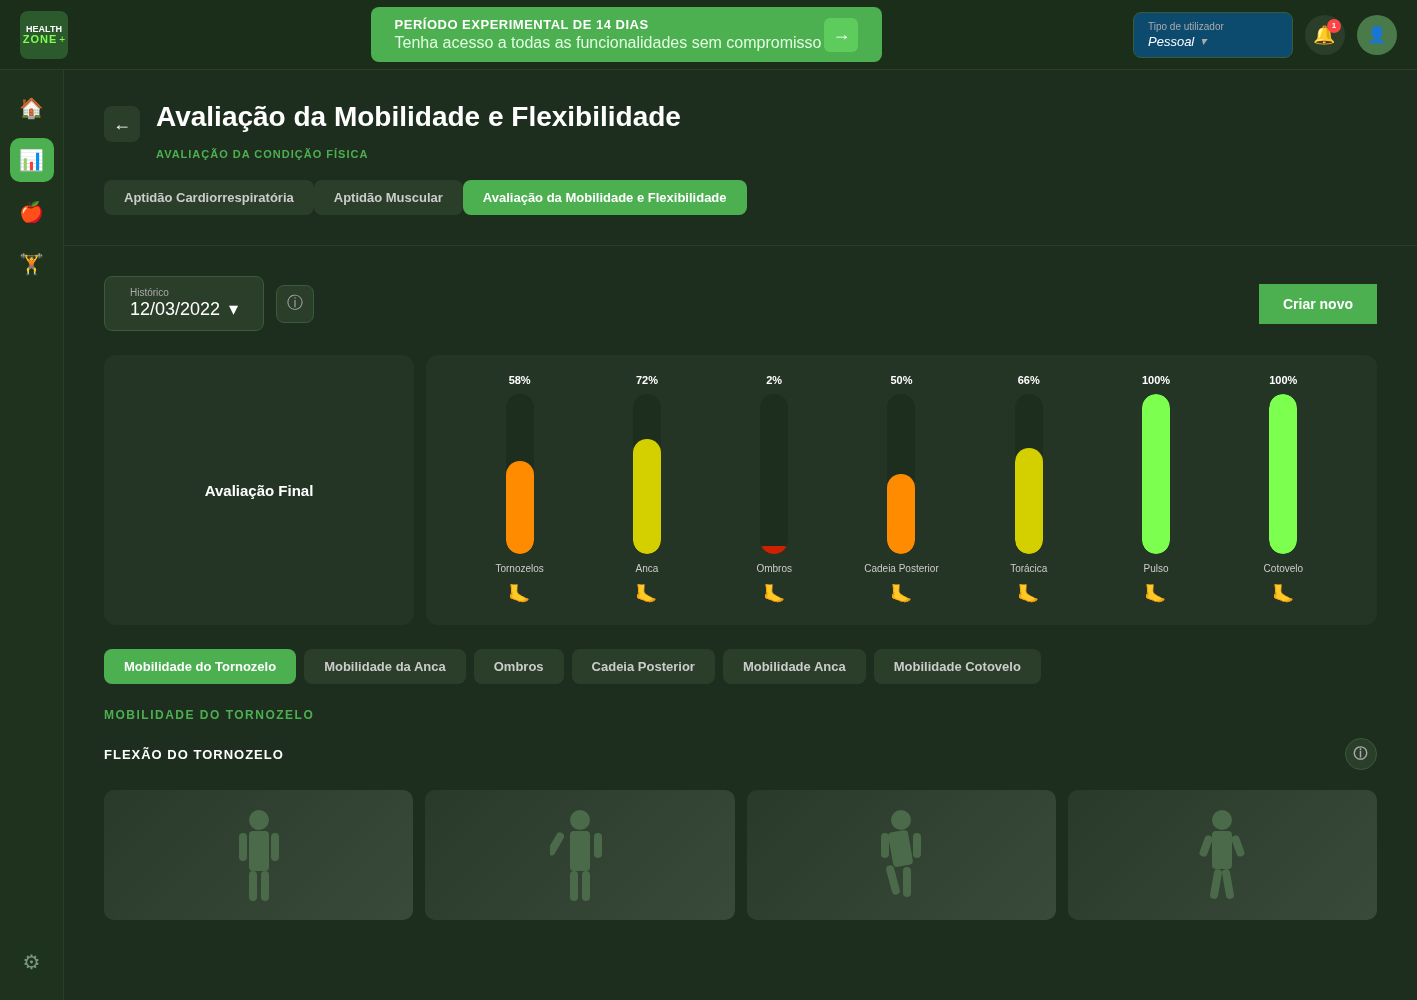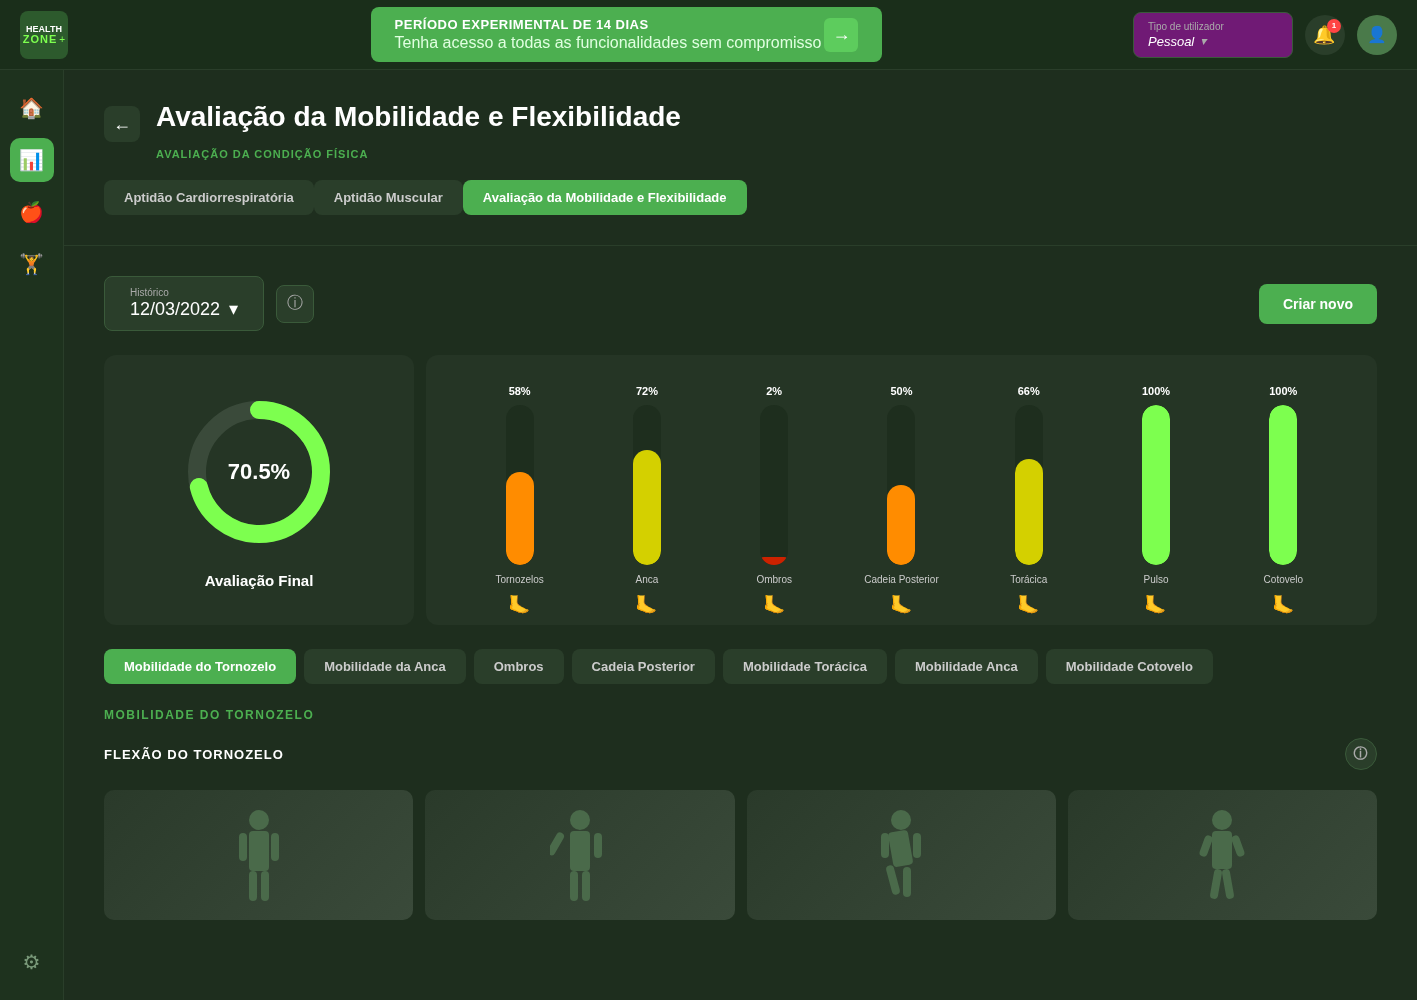--- a/index.html
+++ b/index.html
@@ -92,21 +92,21 @@
       font-size: 18px;
       color: #fff;
       cursor: pointer;
     }
     .topbar-right {
       display: flex;
       align-items: center;
       gap: 12px;
     }
     .user-type-select {
-      background: #701a75;
+      background: #0c4a6e;
       border: 1px solid #3a5a3a;
       border-radius: 8px;
       padding: 8px 14px;
       color: #fff;
       min-width: 160px;
     }
     .user-type-label {
       font-size: 10px;
       color: #aaa;
       margin-bottom: 2px;
@@ -306,21 +306,21 @@
       cursor: pointer;
       font-size: 16px;
       color: #aaa;
       border: 1px solid #3a5a3a;
     }
     .criar-btn {
       margin-left: auto;
       background: #4CAF50;
       color: #fff;
       border: none;
-      border-radius: 8px;
+      border-radius: 0;
       padding: 12px 24px;
       font-size: 14px;
       font-weight: 600;
       cursor: pointer;
     }
 
     
     .charts-row {
       display: flex;
       gap: 12px;
@@ -369,21 +369,21 @@
 
     
     .bar-card {
       background: #253525;
       border-radius: 12px;
       padding: 30px 30px 20px;
       flex: 1;
     }
     .bars-container {
       display: flex;
-      align-items: flex-start;
+      align-items: flex-end;
       gap: 0;
       height: 220px;
       justify-content: space-around;
     }
     .bar-col {
       display: flex;
       flex-direction: column;
       align-items: center;
       gap: 8px;
       flex: 1;
@@ -567,27 +567,20 @@
           <span>▾</span>
         </div>
       </div>
       <div class="info-btn">ⓘ</div>
       <button class="criar-btn">Criar novo</button>
     </div>
 
     <div class="charts-row">
 
       <div class="donut-card">
-        <div class="donut-wrapper">
-          <svg class="donut-svg" viewBox="0 0 160 160">
-            <circle cx="80" cy="80" r="62" fill="none" stroke="#3a4a3a" stroke-width="18"></circle>
-            <circle cx="80" cy="80" r="62" fill="none" stroke="#7dff4f" stroke-width="18" stroke-dasharray="276.46 113.14" stroke-linecap="round"></circle>
-          </svg>
-          <div class="donut-center-text">70.5%</div>
-        </div>
         <div class="donut-label">Avaliação Final</div>
       </div>
 
       <div class="bar-card">
         <div class="bars-container" id="bars-container">
         <div class="bar-col">
       <span class="bar-pct">58%</span>
       <div class="bar-track" style="height:160px;">
         <div class="bar-fill" style="height:92.8px; background:#ff8c00; border-radius:14px;"></div>
       </div>
@@ -645,21 +638,20 @@
           </div>
       </div>
 
     </div>
 
     <div class="tabs-bar2">
       <button class="tab-btn active">Mobilidade do Tornozelo</button>
       <button class="tab-btn">Mobilidade da Anca</button>
       <button class="tab-btn">Ombros</button>
       <button class="tab-btn">Cadeia Posterior</button>
-      <button class="tab-btn">Mobilidade Torácica</button>
       <button class="tab-btn">Mobilidade Anca</button>
       <button class="tab-btn">Mobilidade Cotovelo</button>
     </div>
 
     <div class="section-title">MOBILIDADE DO TORNOZELO</div>
 
     <div class="subsection-title">
       <span>FLEXÃO DO TORNOZELO</span>
       <div class="info-circle">ⓘ</div>
     </div>

